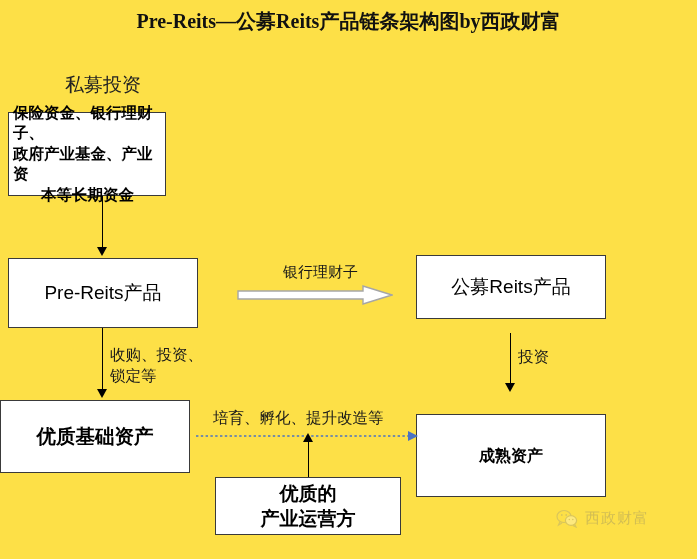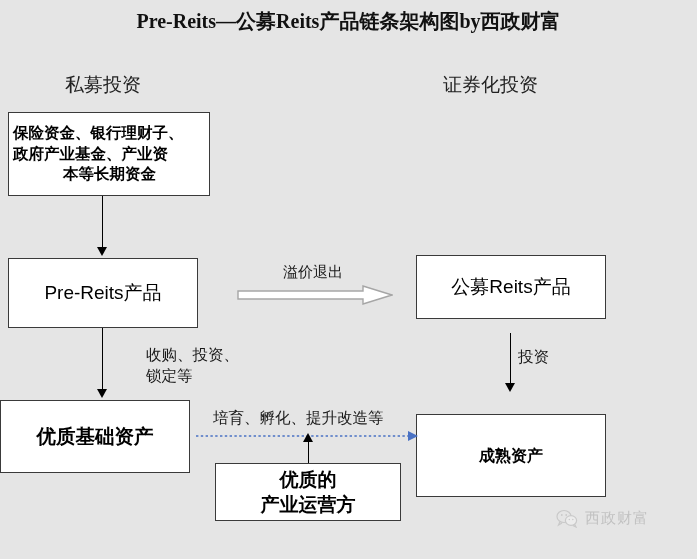--- a/index.html
+++ b/index.html
@@ -4,21 +4,21 @@
 <style>
   html, body {
     margin: 0;
     padding: 0;
     background: #ffffff;
   }
   #canvas {
     position: relative;
     width: 697px;
     height: 559px;
-    background: #e5e5e5;
+    background: #fde047;
     overflow: hidden;
     font-family: "Liberation Sans", sans-serif;
   }
 
   
   .title {
     position: absolute;
     left: 0;
     top: 8px;
     width: 697px;
@@ -51,21 +51,21 @@
     display: flex;
     align-items: center;
     justify-content: center;
     text-align: center;
     color: #000000;
     line-height: 1.32;
   }
   .box .inner { width: 100%; padding: 0 3px; box-sizing: border-box; }
 
   #box-capital {
-    left: 8px; top: 112px; width: 202px; height: 84px;
+    left: 8px; top: 112px; width: 158px; height: 84px;
     font-size: 15.5px; font-weight: bold;
   }
   #box-capital .inner { text-align: left; padding-left: 4px; }
   #box-capital .line3 { text-align: center; }
 
   #box-prereits {
     left: 8px; top: 258px; width: 190px; height: 70px;
     font-size: 19px; font-weight: 500;
   }
 
@@ -78,21 +78,21 @@
     left: 416px; top: 255px; width: 190px; height: 64px;
     font-size: 19px; font-weight: 500;
   }
 
   #box-mature-asset {
     left: 416px; top: 414px; width: 190px; height: 83px;
     font-size: 16px; font-weight: bold;
   }
 
   #box-operator {
-    left: 215px; top: 463px; width: 186px; height: 58px;
+    left: 215px; top: 477px; width: 186px; height: 58px;
     font-size: 19px; font-weight: bold;
   }
 
   
   .vline {
     position: absolute;
     width: 0;
     border-left: 1.8px solid #000000;
   }
   .arrowhead-down {
@@ -128,21 +128,21 @@
 
   
   .edge-label {
     position: absolute;
     font-family: "Liberation Serif", serif;
     font-size: 15.5px;
     color: #1a1a1a;
     line-height: 1.35;
     white-space: nowrap;
   }
-  #label-acquire { left: 110px; top: 345px; margin-left: 36px; }
+  #label-acquire { left: 110px; top: 345px; }
   #label-invest  { left: 518px; top: 347px; }
   #label-premium { left: 283px; top: 262px; font-size: 15px; }
   #label-cultivate { left: 213px; top: 408px; font-size: 15.5px; }
 
   
   #block-arrow {
     position: absolute;
     left: 237px;
     top: 285px;
     width: 156px;
@@ -177,38 +177,37 @@
   }
 </style>
 </head>
 <body>
 
 <div id="canvas">
 
   <div class="title">Pre-Reits—公募Reits产品链条架构图by西政财富</div>
 
   <div class="col-header left">私募投资</div>
-  <div class="col-header right">证券化投资</div>
 
   <div class="box" id="box-capital">
     <div class="inner">
       <div>保险资金、银行理财子、</div>
       <div>政府产业基金、产业资</div>
       <div class="line3">本等长期资金</div>
     </div>
   </div>
 
   <div class="vline" id="conn1-line"></div>
   <div class="arrowhead-down" id="conn1-head"></div>
 
   <div class="box" id="box-prereits">
     <div class="inner">Pre-Reits产品</div>
   </div>
 
-  <div class="edge-label" id="label-premium">溢价退出</div>
+  <div class="edge-label" id="label-premium">银行理财子</div>
   <svg id="block-arrow" viewBox="0 0 156 20" preserveAspectRatio="none">
     <polygon points="1,6 126,6 126,1 155,10 126,19 126,14 1,14" fill="#ffffff" stroke="#a6a6a6" stroke-width="1.4" stroke-linejoin="miter"></polygon>
   </svg>
 
   <div class="box" id="box-public-reits">
     <div class="inner">公募Reits产品</div>
   </div>
 
   <div class="vline" id="conn2-line"></div>
   <div class="arrowhead-down" id="conn2-head"></div>

